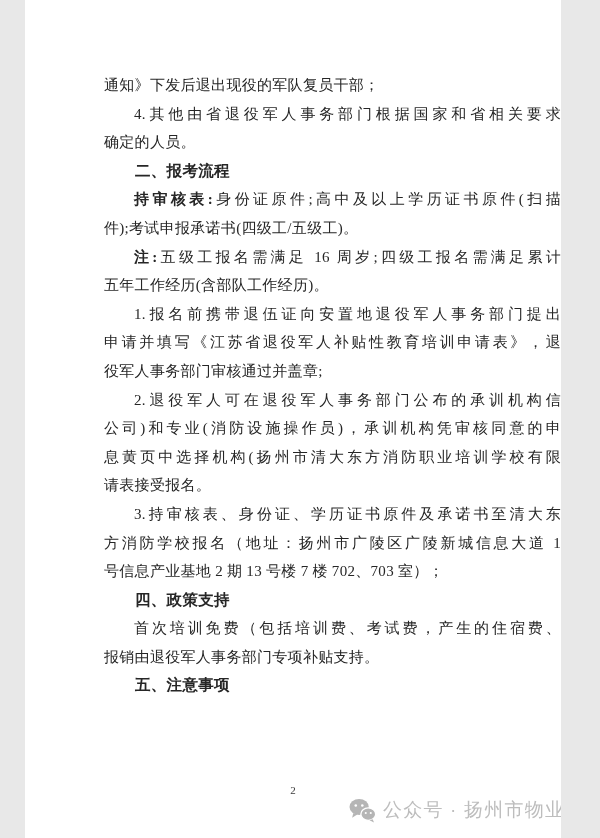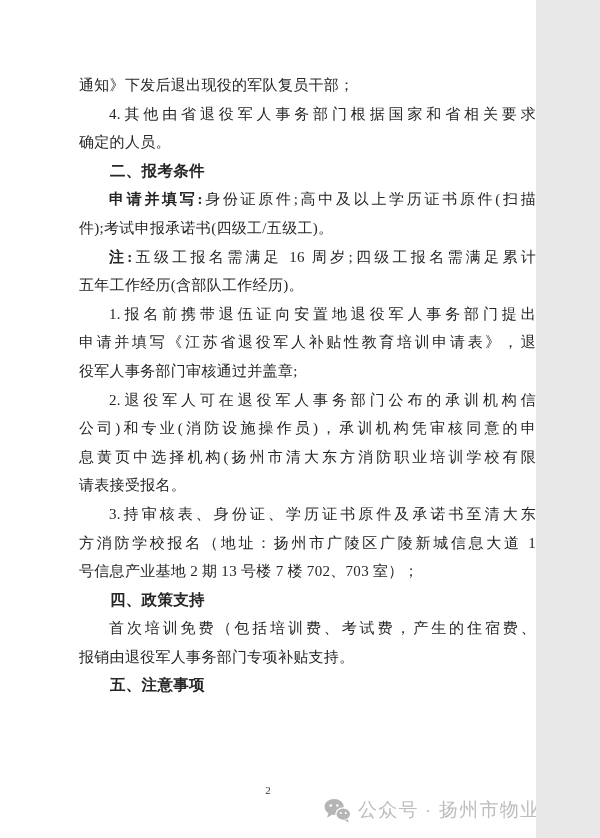--- a/index.html
+++ b/index.html
@@ -3,20 +3,21 @@
 <meta charset="utf-8">
 <style>
   html, body { margin: 0; padding: 0; background: #e8e8e8; }
   .page {
     position: relative;
     width: 536px;
     height: 838px;
     background: #ffffff;
     overflow: hidden;
     font-family: "Liberation Serif", "DejaVu Serif", serif;
+    margin-left: 25px;
   }
   .doc-body {
     position: absolute;
     left: 79px;
     top: 71px;
     width: 457px;
     color: #262626;
     font-size: 15px;
     line-height: 28.6px;
   }
@@ -60,22 +61,22 @@
 </style>
 </head>
 <body>
 
 <div class="page">
 
   <div class="doc-body">
       <div class="line"><span>通知》下发后退出现役的军队复员干部；</span></div>
       <div class="line indent stretch"><span>4.其他由省退役军人事务部门根据国家和省相关要求</span></div>
       <div class="line"><span>确定的人员。</span></div>
-      <div class="line indent heading"><span class="b">二、报考条件</span></div>
-      <div class="line indent stretch"><span class="b">申请并填写:</span><span>身份证原件;高中及以上学历证书原件(扫描</span></div>
+      <div class="line indent heading"><span class="b">二、报考流程</span></div>
+      <div class="line indent stretch"><span class="b">持审核表:</span><span>身份证原件;高中及以上学历证书原件(扫描</span></div>
       <div class="line"><span>件);考试申报承诺书(四级工/五级工)。</span></div>
       <div class="line indent stretch"><span class="b">注:</span><span>五级工报名需满足 16 周岁;四级工报名需满足累计</span></div>
       <div class="line"><span>五年工作经历(含部队工作经历)。</span></div>
       <div class="line indent stretch"><span>1.报名前携带退伍证向安置地退役军人事务部门提出</span></div>
       <div class="line stretch"><span>申请并填写《江苏省退役军人补贴性教育培训申请表》，退</span></div>
       <div class="line"><span>役军人事务部门审核通过并盖章;</span></div>
       <div class="line indent stretch"><span>2.退役军人可在退役军人事务部门公布的承训机构信</span></div>
       <div class="line stretch"><span>公司)和专业(消防设施操作员)，承训机构凭审核同意的申</span></div>
       <div class="line stretch"><span>息黄页中选择机构(扬州市清大东方消防职业培训学校有限</span></div>
       <div class="line"><span>请表接受报名。</span></div>

